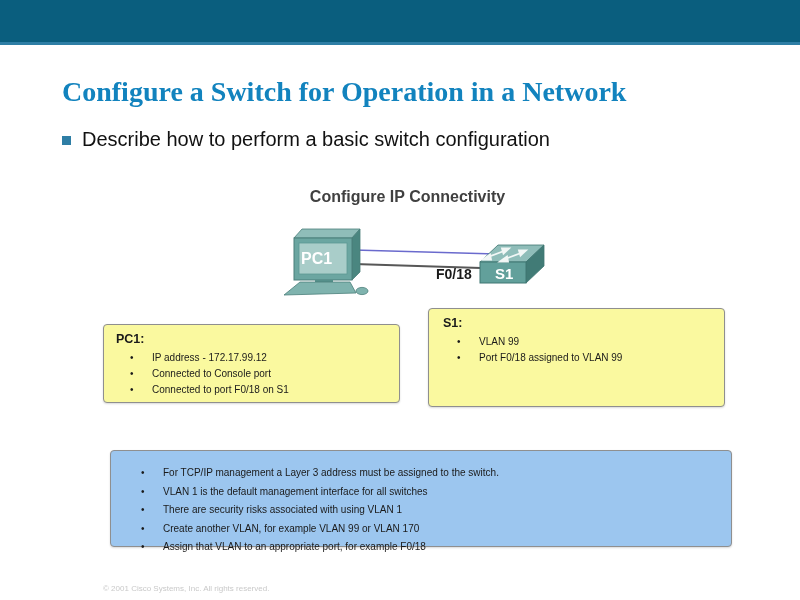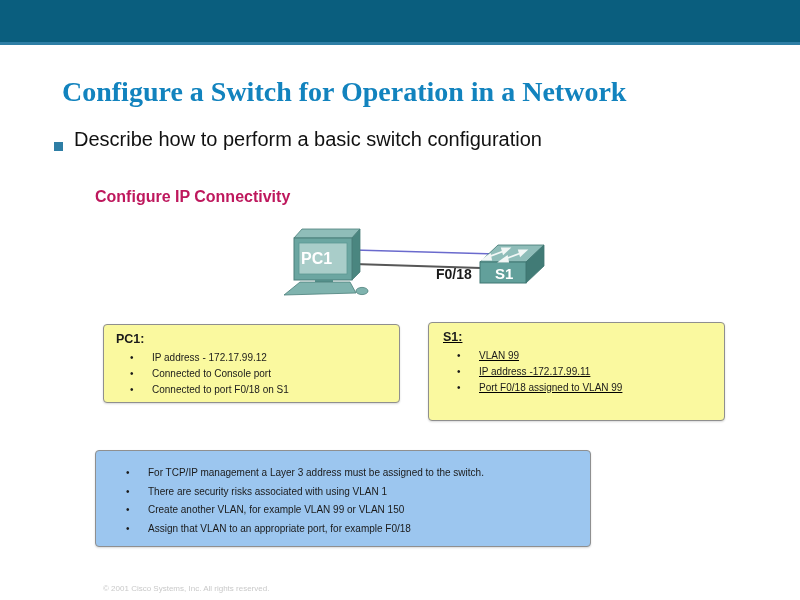--- a/index.html
+++ b/index.html
@@ -8,37 +8,37 @@
     font-family:"Liberation Sans", sans-serif;margin:0 auto;
   }
   .topbar{
     position:absolute;top:0;left:0;width:800px;height:42px;
     background:#0a5e7e;border-bottom:3px solid #2e7ea5;
   }
   .title{
     position:absolute;left:62px;top:76px;margin:0;
     font-size:28px;font-weight:bold;color:#1283be;white-space:nowrap;font-family:Liberation Serif, serif;
   }
-  .bullet-line{position:absolute;left:54px;top:128px;display:flex;align-items:flex-end;}
+  .bullet-line{position:absolute;left:62px;top:128px;display:flex;align-items:center;}
   .bullet-square{width:9px;height:9px;background:#2e7ea5;margin-right:11px;flex:none;margin-top:2px;}
   .bullet-text{font-size:20px;color:#111111;white-space:nowrap;}
   .diagram-title{
-    position:absolute;left:95px;top:188px;width:625px;
-    font-size:16px;font-weight:bold;color:#be185d;
+    position:absolute;left:95px;top:188px;width:625px;text-align:center;
+    font-size:16px;font-weight:bold;color:#404040;
   }
   .topology-svg{position:absolute;left:275px;top:220px;}
   .box{
     position:absolute;border:1.5px solid #8f8f8f;border-radius:4px;box-sizing:border-box;
     box-shadow:0 1px 2px rgba(0,0,0,0.15);
   }
   .box.yellow{background:#faf99f;}
   .box.blue{background:#9cc6ef;}
   .pc1-box{left:103px;top:324px;width:297px;height:79px;padding:7px 8px 0 12px;}
-  .s1-box{left:428px;top:322px;width:297px;height:99px;padding:7px 8px 0 14px;text-decoration:underline;}
-  .notes-box{left:95px;top:450px;width:496px;height:97px;padding:9px 8px 16px 16px;}
+  .s1-box{left:428px;top:308px;width:297px;height:99px;padding:7px 8px 0 14px;}
+  .notes-box{left:110px;top:450px;width:622px;height:97px;padding:9px 8px 16px 16px;}
   .box-heading{font-size:12.5px;font-weight:bold;color:#1a1a1a;}
   .box ul{margin:4px 0 0 0;padding-left:14px;list-style:none;}
   .box li{font-size:10px;color:#1a1a1a;line-height:16px;white-space:nowrap;}
   .box li::before{content:"\2022";display:inline-block;width:22px;color:#1a1a1a;}
   .notes-box li{line-height:18.5px;}
   .footer-copyright{position:absolute;left:103px;top:584px;font-size:8px;color:#c9c9c9;}
   .footer-class{position:absolute;left:305px;top:616px;font-size:8px;color:#c9c9c9;}
   .page-number{position:absolute;right:16px;top:598px;font-size:13px;color:#701a75;}
 </style>
 </head>
@@ -98,30 +98,30 @@
       <li>IP address - 172.17.99.12</li>
       <li>Connected to Console port</li>
       <li>Connected to port F0/18 on S1</li>
     </ul>
   </div>
 
   <div class="box yellow s1-box">
     <div class="box-heading">S1:</div>
     <ul>
       <li>VLAN 99</li>
-      <li>IP address -172.17.99.11</li>
       <li>Port F0/18 assigned to VLAN 99</li>
     </ul>
   </div>
 
   <div class="box blue notes-box">
     <ul>
       <li>For TCP/IP management a Layer 3 address must be assigned to the switch.</li>
+      <li>VLAN 1 is the default management interface for all switches</li>
       <li>There are security risks associated with using VLAN 1</li>
-      <li>Create another VLAN, for example VLAN 99 or VLAN 150</li>
+      <li>Create another VLAN, for example VLAN 99 or VLAN 170</li>
       <li>Assign that VLAN to an appropriate port, for example F0/18</li>
     </ul>
   </div>
 
   <div class="footer-copyright">© 2001 Cisco Systems, Inc. All rights reserved.</div>
   <div class="footer-class">Cisco Public</div>
   <div class="page-number">15</div>
 
 </div>
 

